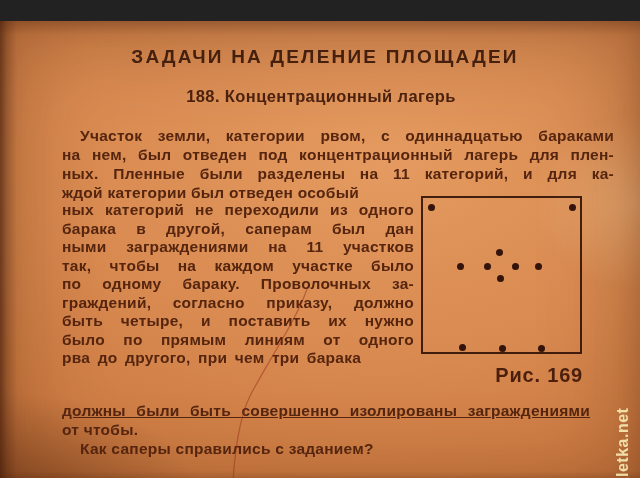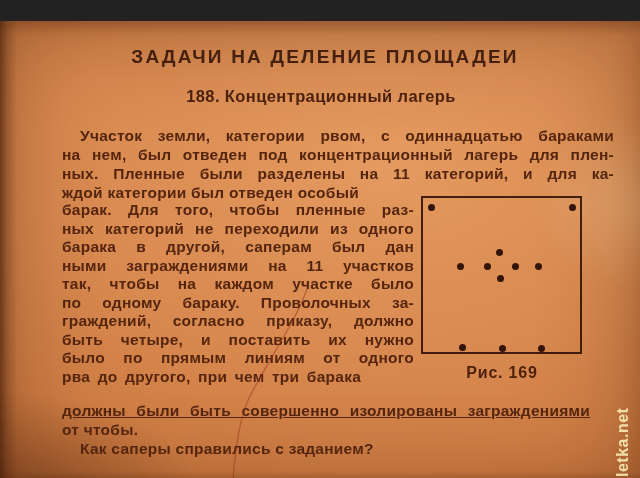--- a/index.html
+++ b/index.html
@@ -32,22 +32,22 @@
   .para-narrow{left:62px;top:180px;width:352px;line-height:18.5px;}
   .para-bottom{left:62px;top:380px;width:552px;line-height:19px;}
   .line{white-space:nowrap;}
   .line.just{white-space:normal;text-align:justify;text-align-last:justify;}
   .figure{
     position:absolute;left:421px;top:175px;width:157px;height:154px;
     border:2.5px solid rgba(52,20,8,0.92);
   }
   .dot{position:absolute;width:7px;height:7px;border-radius:50%;background:#33130a;}
   .figure-caption{
-    position:absolute;left:421px;top:343px;width:162px;text-align:center;
-    font-size:16px;font-weight:600;letter-spacing:0.8px;color:#4c1f0d;
+    position:absolute;left:421px;top:343px;width:162px;text-align:right;
+    font-size:20px;font-weight:600;letter-spacing:0.8px;color:#4c1f0d;
   }
   .crease{position:absolute;left:0;top:0;pointer-events:none;}
   .watermark{
     position:absolute;left:577px;top:415px;width:92px;height:22px;
     transform:rotate(-90deg);text-align:center;
     font-size:16px;font-weight:bold;letter-spacing:0.5px;
     color:#f6e9b2;opacity:0.92;line-height:22px;
   }
 </style>
 </head>
@@ -58,21 +58,20 @@
   <h1 class="title">ЗАДАЧИ НА ДЕЛЕНИЕ ПЛОЩАДЕИ</h1>
   <h2 class="subtitle">188. Концентрационный лагерь</h2>
 
   <div class="para para-top" id="para-top">
       <div class="line just" style="text-indent: 18px;">Участок земли, категории рвом, с одиннадцатью бараками</div>
       <div class="line just">на нем, был отведен под концентрационный лагерь для плен-</div>
       <div class="line just">ных. Пленные были разделены на 11 категорий, и для ка-</div>
       <div class="line">ждой категории был отведен особый</div>
     </div>
   <div class="para para-narrow" id="para-narrow">
-      <div class="line just">барак. Для того, чтобы пленные раз-</div>
       <div class="line just">ных категорий не переходили из одного</div>
       <div class="line just">барака в другой, саперам был дан</div>
       <div class="line just">ными заграждениями на 11 участков</div>
       <div class="line just">так, чтобы на каждом участке было</div>
       <div class="line just">по одному бараку. Проволочных за-</div>
       <div class="line just">граждений, согласно приказу, должно</div>
       <div class="line just">быть четыре, и поставить их нужно</div>
       <div class="line just">было по прямым линиям от одного</div>
       <div class="line" style="word-spacing: 3px;">рва до другого, при чем три барака</div>
     </div>

